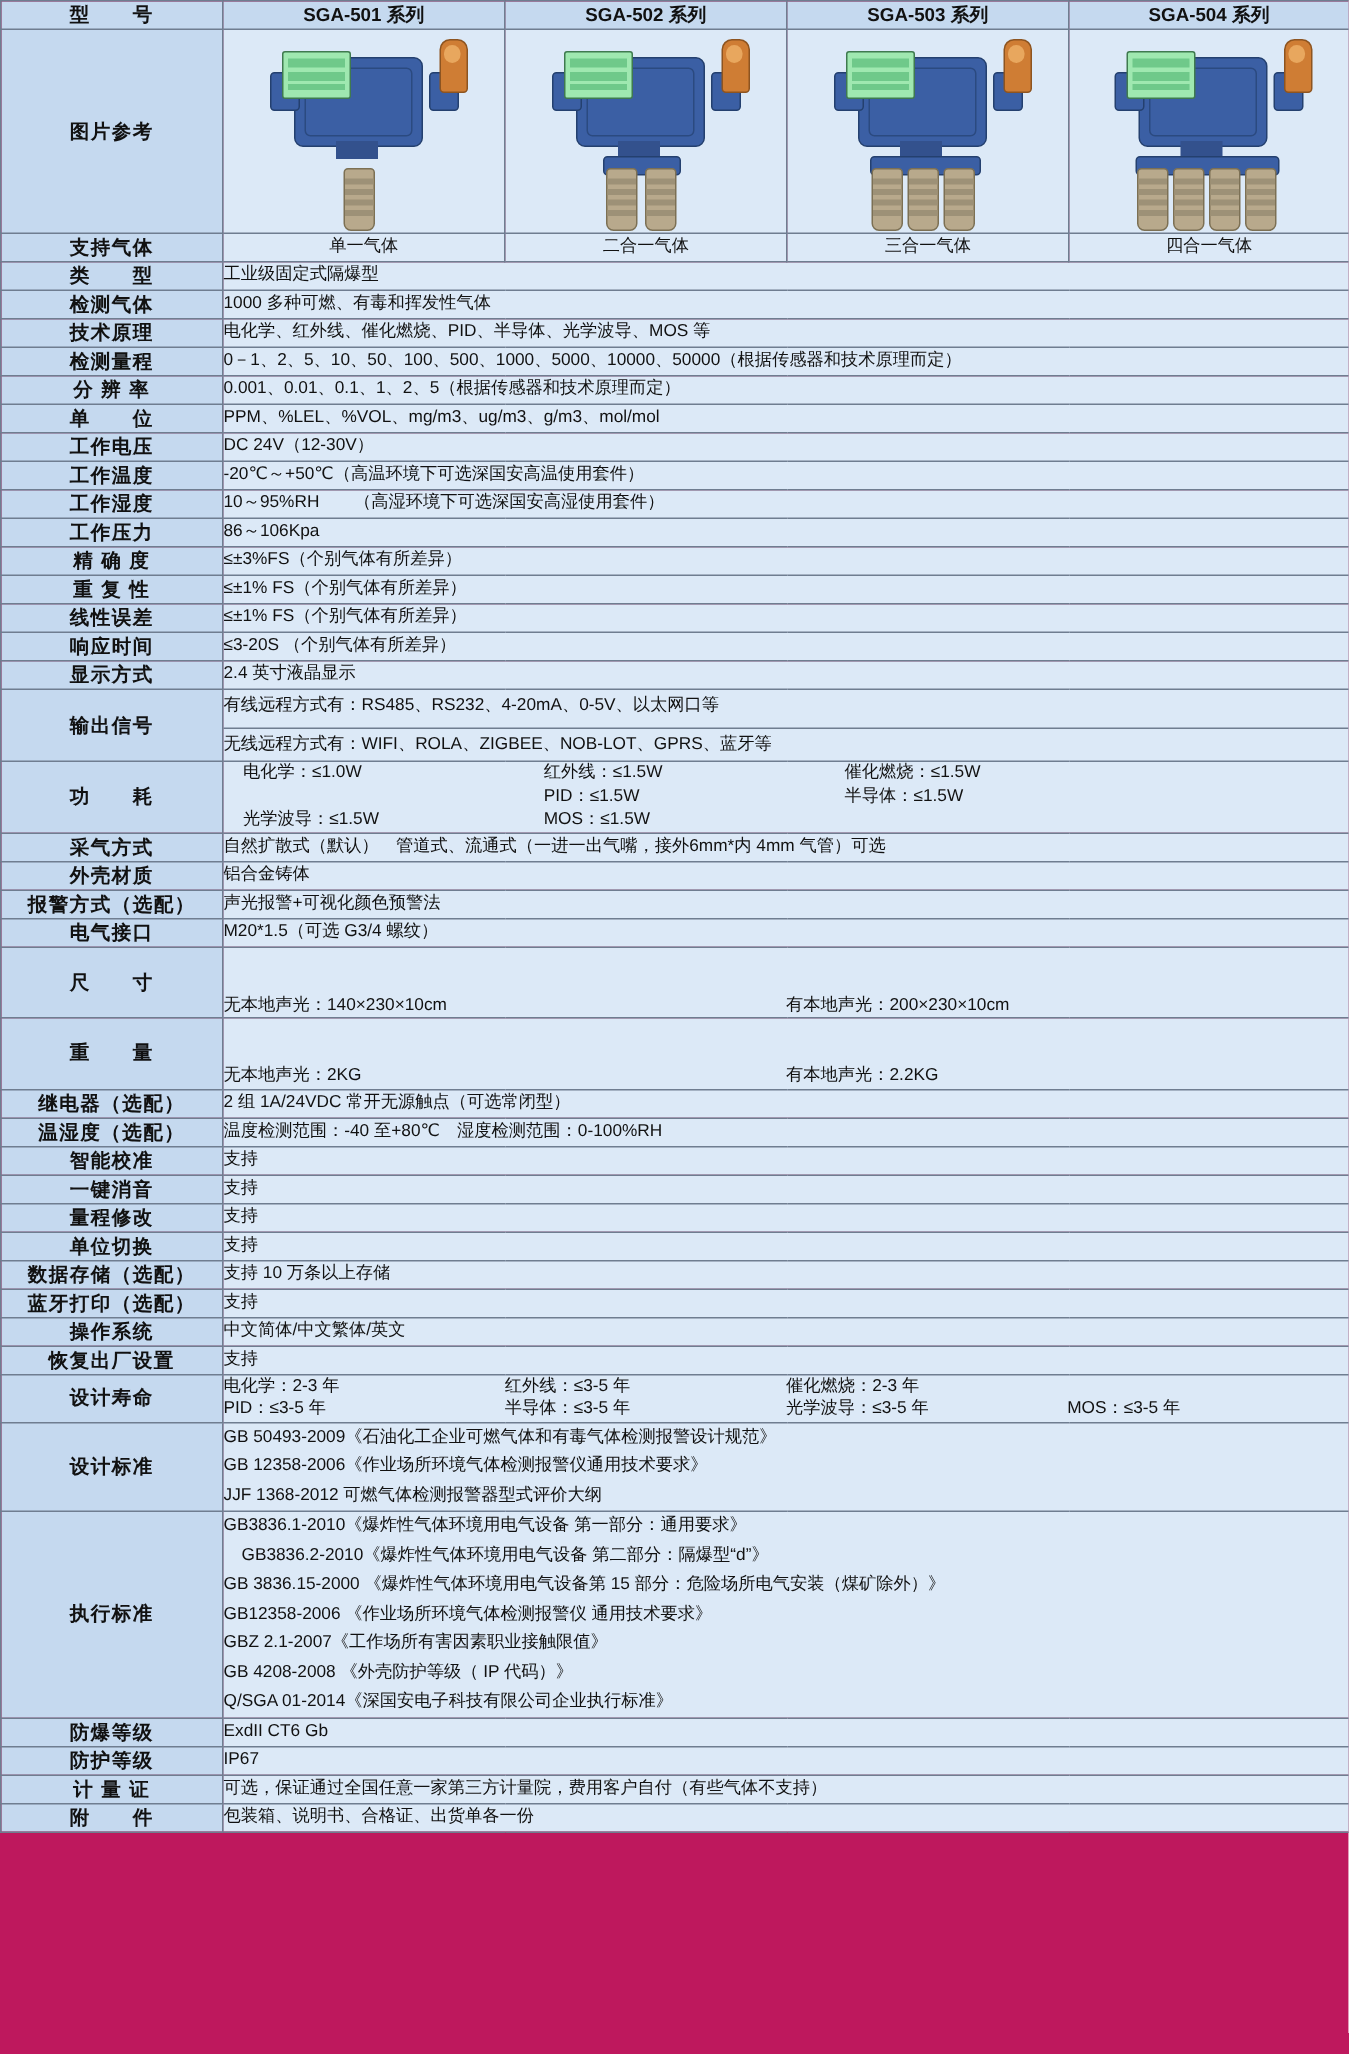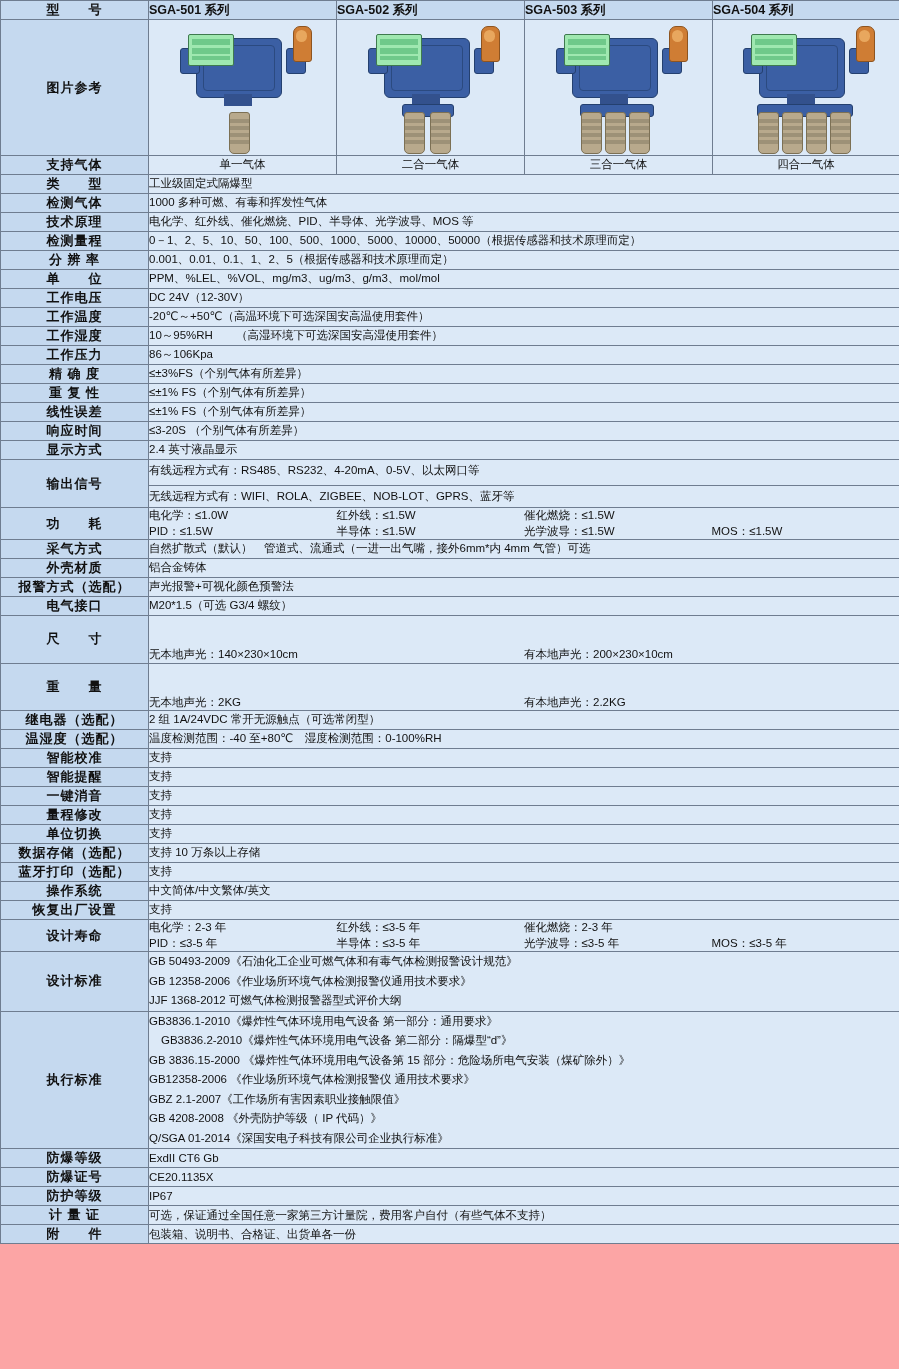--- a/index.html
+++ b/index.html
@@ -1,28 +1,28 @@
 <!DOCTYPE html>
 <html><head>
 <meta charset="utf-8">
 <style>
   html,body{margin:0;padding:0;background:#ffffff;}
   body{font-family:"Liberation Sans","DejaVu Sans",sans-serif;}
-  .sheet{width:899px;height:1369px;position:relative;background:#fca5a5;box-sizing:border-box;}
+  .sheet{width:899px;height:1369px;position:relative;background:#be185d;box-sizing:border-box;}
   table.spec{border-collapse:collapse;width:899px;table-layout:fixed;}
   table.spec td{border:1px solid #6f7d90;padding:0;vertical-align:middle;}
   .lbl{background:#c5d9ef;text-align:center;font-size:13px;color:#111;font-weight:bold;
        letter-spacing:1px;padding:4px 2px;}
   .val{background:#dce9f7;font-size:11.5px;color:#111;padding:4px 6px;line-height:1.35;}
   .val.center{text-align:center;font-family:Liberation Serif, serif;}
-  .hdr{background:#c5d9ef;font-size:12.5px;font-weight:bold;color:#111;padding:5px 2px;}
+  .hdr{background:#c5d9ef;text-align:center;font-size:12.5px;font-weight:bold;color:#111;padding:5px 2px;}
   .imgcell{background:#dce9f7;text-align:center;padding:4px 0;}
   .row-line{display:block;}
   .pw-grid{display:flex;flex-wrap:wrap;}
-  .pw-grid>div{width:25%;box-sizing:border-box;}
+  .pw-grid>div{width:25%;box-sizing:border-box;margin-left:13px;}
   .life-grid{display:flex;flex-wrap:wrap;}
   .life-grid>div{width:25%;box-sizing:border-box;}
   .dim-grid{display:flex;margin-top:31px;}
   .dim-grid>div{width:50%;}
   
   .device{position:relative;width:150px;height:135px;margin:0 auto;}
   .dev-head{position:absolute;left:28px;top:18px;width:84px;height:58px;background:#3b5fa4;
             border:1px solid #24406f;border-radius:6px;}
   .dev-head:before{content:"";position:absolute;left:6px;top:6px;right:6px;bottom:6px;
             border:1px solid #2b4a80;border-radius:4px;}
@@ -324,24 +324,20 @@
   </tr>
   <tr>
     <td class="lbl">温湿度（选配）</td>
     <td class="val" colspan="4">温度检测范围：-40 至+80℃　湿度检测范围：0-100%RH</td>
   </tr>
   <tr>
     <td class="lbl">智能校准</td>
     <td class="val" colspan="4">支持</td>
   </tr>
   <tr>
-    <td class="lbl">智能提醒</td>
-    <td class="val" colspan="4">支持</td>
-  </tr>
-  <tr>
     <td class="lbl">一键消音</td>
     <td class="val" colspan="4">支持</td>
   </tr>
   <tr>
     <td class="lbl">量程修改</td>
     <td class="val" colspan="4">支持</td>
   </tr>
   <tr>
     <td class="lbl">单位切换</td>
     <td class="val" colspan="4">支持</td>
@@ -399,24 +395,20 @@
       <div style="padding:2px 0">GB 4208-2008 《外壳防护等级（ IP 代码）》</div>
       <div style="padding:2px 0">Q/SGA 01-2014《深国安电子科技有限公司企业执行标准》</div>
     </td>
   </tr>
 
   <tr>
     <td class="lbl">防爆等级</td>
     <td class="val" colspan="4">ExdII CT6 Gb</td>
   </tr>
   <tr>
-    <td class="lbl">防爆证号</td>
-    <td class="val" colspan="4">CE20.1135X</td>
-  </tr>
-  <tr>
     <td class="lbl">防护等级</td>
     <td class="val" colspan="4">IP67</td>
   </tr>
   <tr>
     <td class="lbl">计 量 证</td>
     <td class="val" colspan="4">可选，保证通过全国任意一家第三方计量院，费用客户自付（有些气体不支持）</td>
   </tr>
   <tr>
     <td class="lbl">附　　件</td>
     <td class="val" colspan="4">包装箱、说明书、合格证、出货单各一份</td>

